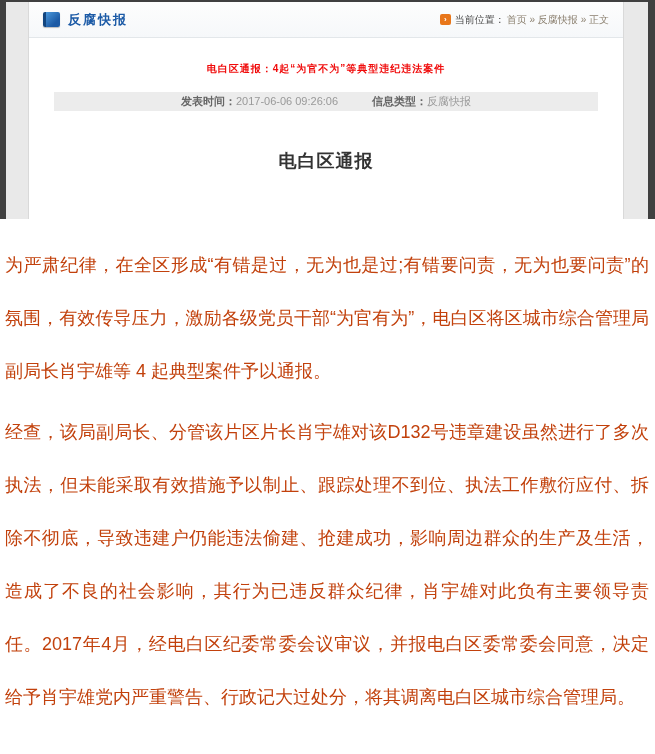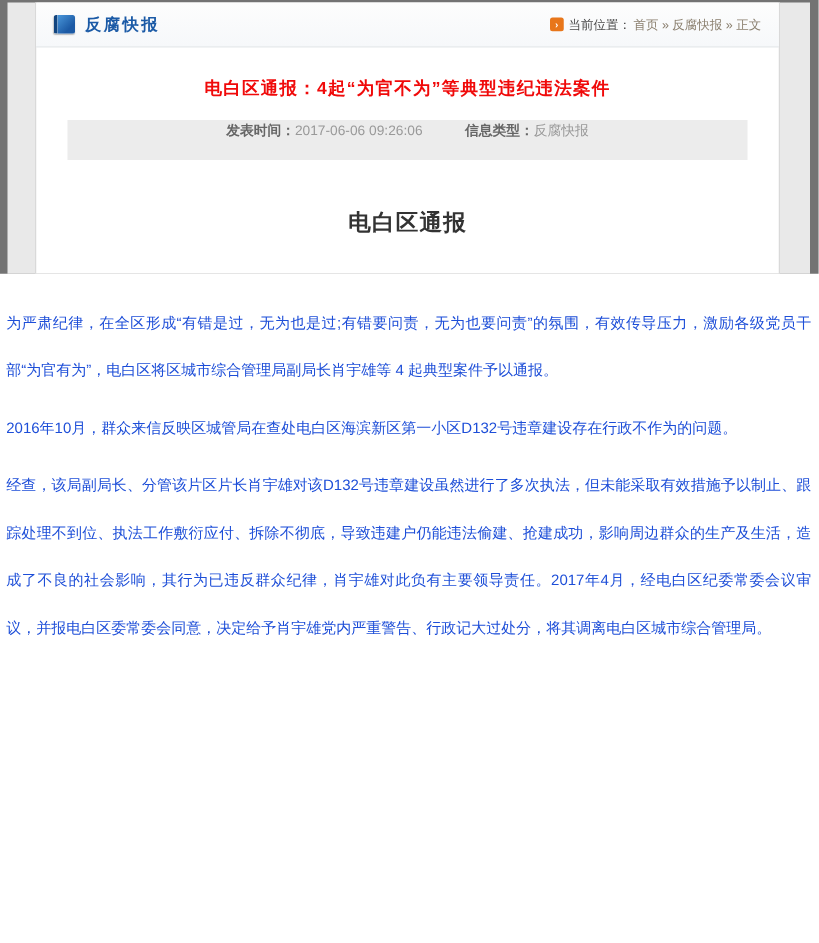--- a/index.html
+++ b/index.html
@@ -4,21 +4,21 @@
 <style>
   * { margin:0; padding:0; box-sizing:border-box; }
   html,body { background:#ffffff; }
   body {
     width:655px; height:754px; margin:0 auto; position:relative;
     font-family:"Liberation Sans","DejaVu Sans",sans-serif;
     overflow:hidden;
   }
 
   
-  .embed { position:relative; height:219px; background:#737373; }
+  .embed { position:relative; height:219px; background:#404040; }
   .strip { position:absolute; top:2px; bottom:0; background:#e9e9e9; }
   .strip.left  { left:6px;  width:22px; }
   .strip.right { right:7px; width:24px; }
   .panel {
     position:absolute; left:28px; right:31px; top:2px; bottom:0;
     background:#ffffff;
     border-left:1px solid #d9d9d9; border-right:1px solid #d9d9d9;
   }
   .panel-header {
     height:36px; display:flex; align-items:center; padding:0 14px;
@@ -35,42 +35,42 @@
   .panel-title { color:#1b5aa6; font-weight:bold; font-size:13px; margin-left:8px; letter-spacing:2px; }
   .breadcrumb { margin-left:auto; display:flex; align-items:center; font-size:10px; color:#8a7f6e; }
   .crumb-icon {
     width:11px; height:11px; background:#e8761a; border-radius:2px; margin-right:4px;
     color:#fff; font-size:8px; line-height:11px; text-align:center; font-weight:bold;
   }
   .crumb-label { font-weight:normal; color:#4a4a4a; }
   .crumb-path { color:#8a7f6e; margin-left:2px; }
 
   .article-title {
-    text-align:center; color:#f00a0a; font-weight:bold; font-size:14px;
+    text-align:center; color:#f00a0a; font-weight:bold; font-size:10px;
     margin-top:24px; letter-spacing:1px;
   }
   .meta-bar {
-    margin:16px 25px 0 25px; background:#ececec; height:32px; line-height:19px;
+    margin:16px 25px 0 25px; background:#ececec; height:19px; line-height:19px;
     text-align:center; font-size:11px; color:#999;
     white-space:nowrap; overflow:hidden;
   }
   .meta-label { font-weight:bold; color:#666; }
   .meta-value { color:#999; }
   .meta-gap { display:inline-block; width:34px; }
 
   .doc-title, .doc-subtitle {
     text-align:center; font-weight:bold; color:#333; font-size:18px; letter-spacing:1px;
   }
   .doc-title { margin-top:38px; }
   .doc-subtitle { margin-top:9px; }
 
   
   .article-body { padding:20px 6px 0 5px; }
   .article-body p {
-    font-size:12px; line-height:38px; color:#1d4ed8; margin:0 0 8px 0;
+    font-size:18px; line-height:53px; color:#c2410c; margin:0 0 8px 0;
     text-align:justify;
   }
   .article-body p.section-heading { font-weight:bold; }
 </style>
 </head>
 <body>
 
 <div class="embed">
   <div class="strip left"></div>
   <div class="strip right"></div>
@@ -92,15 +92,14 @@
     <div class="meta-bar">
       <span class="meta-label">发表时间：</span><span class="meta-value">2017-06-06 09:26:06</span><span class="meta-gap"></span><span class="meta-label">信息类型：</span><span class="meta-value">反腐快报</span>
     </div>
 
     <div class="doc-title">电白区通报</div>
   </div>
 </div>
 
 <div class="article-body">
   <p>为严肃纪律，在全区形成“有错是过，无为也是过;有错要问责，无为也要问责”的氛围，有效传导压力，激励各级党员干部“为官有为”，电白区将区城市综合管理局副局长肖宇雄等 4 起典型案件予以通报。</p>
-  <p>2016年10月，群众来信反映区城管局在查处电白区海滨新区第一小区D132号违章建设存在行政不作为的问题。</p>
   <p>经查，该局副局长、分管该片区片长肖宇雄对该D132号违章建设虽然进行了多次执法，但未能采取有效措施予以制止、跟踪处理不到位、执法工作敷衍应付、拆除不彻底，导致违建户仍能违法偷建、抢建成功，影响周边群众的生产及生活，造成了不良的社会影响，其行为已违反群众纪律，肖宇雄对此负有主要领导责任。2017年4月，经电白区纪委常委会议审议，并报电白区委常委会同意，决定给予肖宇雄党内严重警告、行政记大过处分，将其调离电白区城市综合管理局。</p>
 </div>
 
 </body></html>

